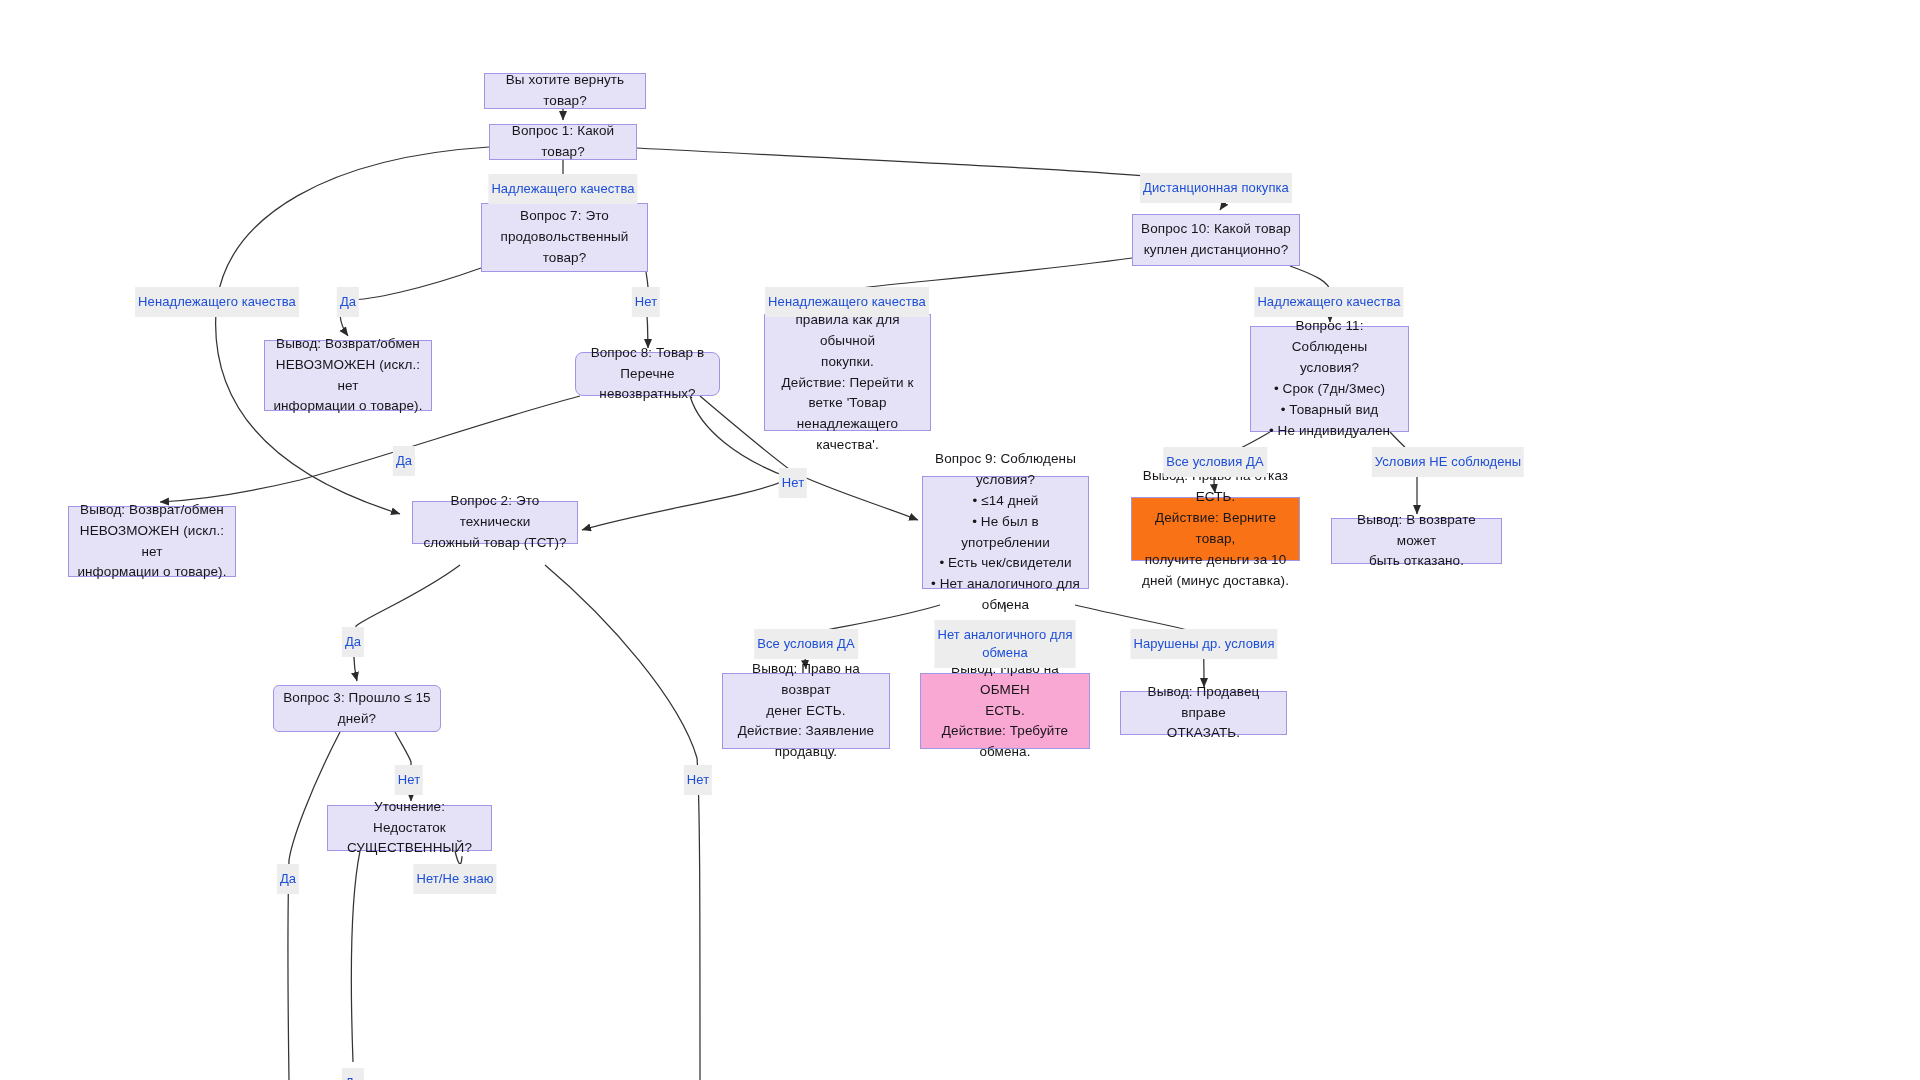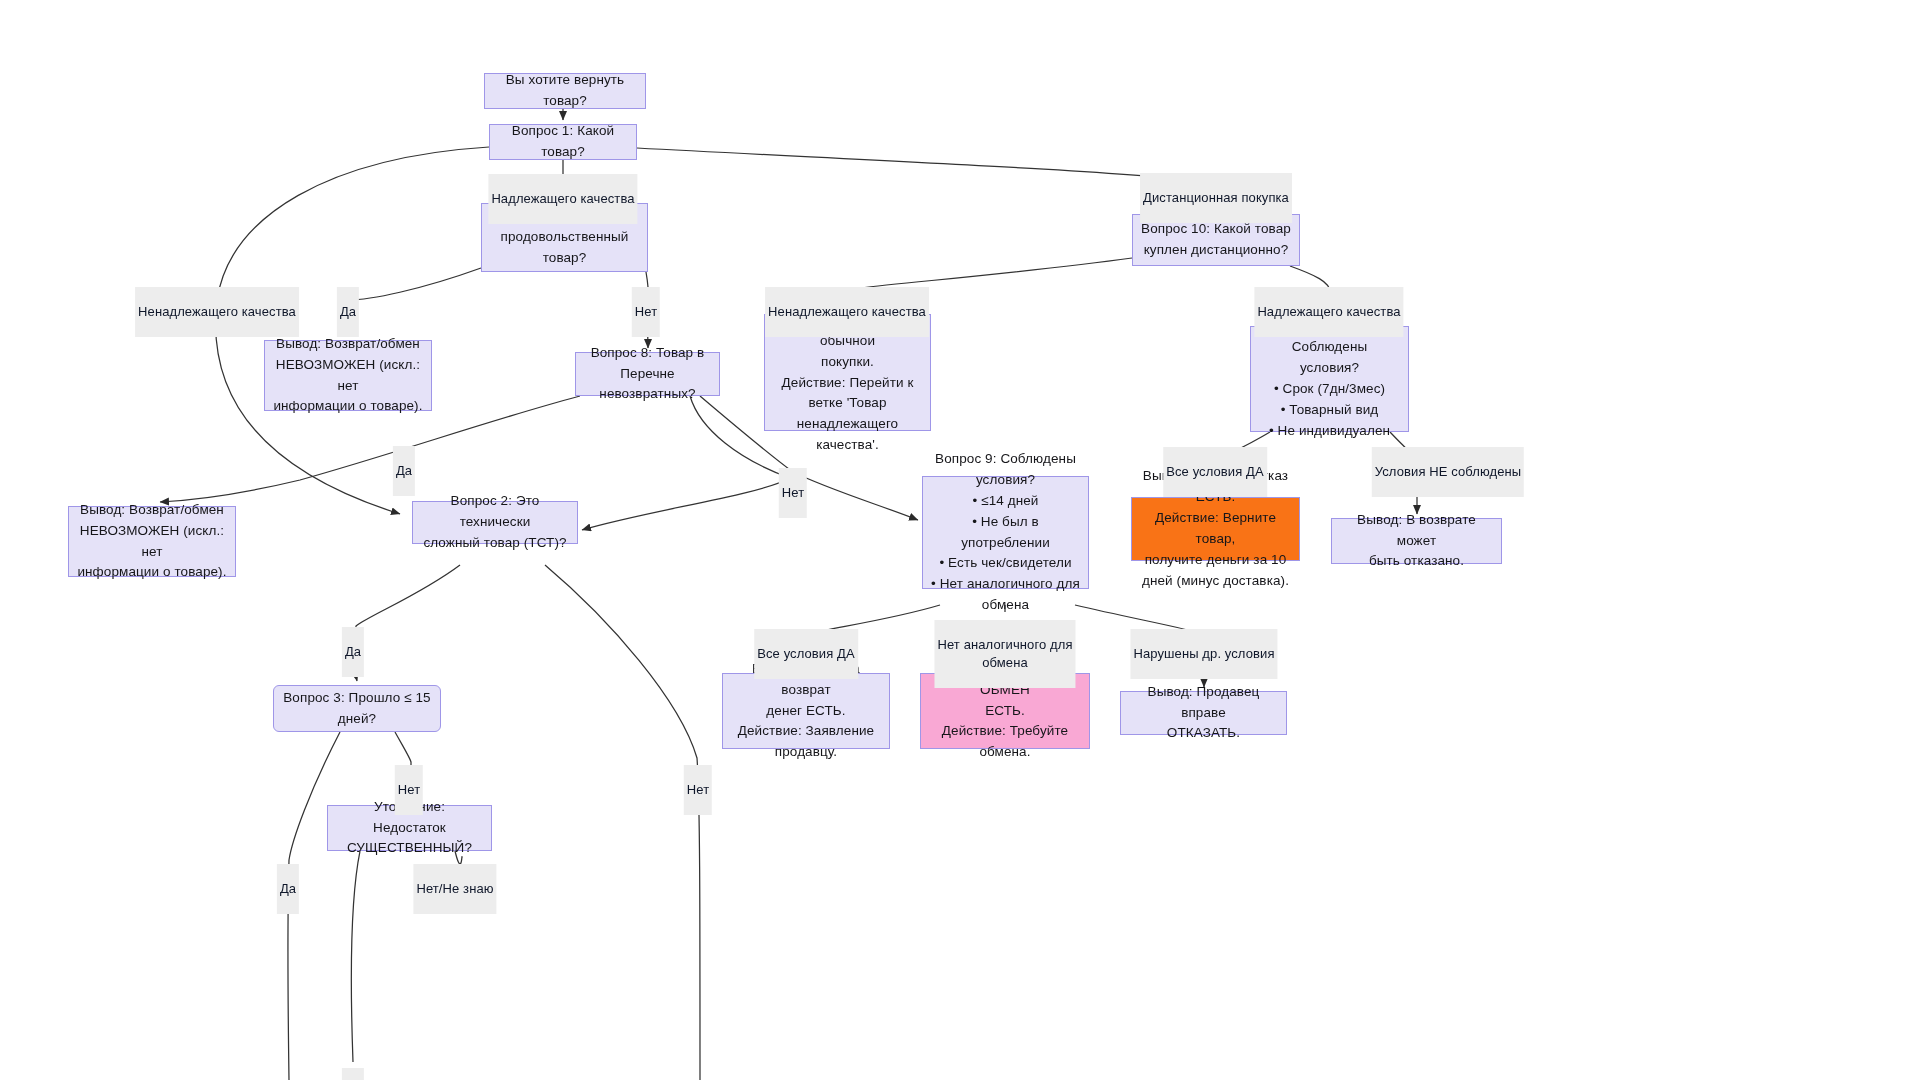--- a/index.html
+++ b/index.html
@@ -36,26 +36,26 @@
     display: flex;
     align-items: center;
     justify-content: center;
     padding: 5px 8px;
     white-space: pre-line;
     letter-spacing: 0.1px;
   }
   .edge-label {
     position: absolute;
     background: #ededed;
-    color: #0f172a;
+    color: #1d4ed8;
     font-size: 13px;
     line-height: 1.4;
     text-align: center;
     white-space: pre-line;
-    padding: 16px 3px;
+    padding: 6px 3px;
     transform: translateX(-50%);
     letter-spacing: 0.1px;
   }
 </style>
 </head>
 <body>
 
 <div id="canvas">
 
   <svg id="edges" viewBox="0 0 1920 1080">
@@ -94,21 +94,21 @@
       <div class="node" style="left: 484px; top: 56px; width: 162px; height: 36px; background: rgb(229, 226, 248); border-color: rgb(159, 150, 232); margin-top: 17px;">Вы хотите вернуть товар?</div>
       <div class="node" style="left: 489px; top: 124px; width: 148px; height: 36px; background: rgb(229, 226, 248); border-color: rgb(159, 150, 232);">Вопрос 1: Какой товар?</div>
       <div class="node" style="left: 481px; top: 203px; width: 167px; height: 69px; background: rgb(229, 226, 248); border-color: rgb(159, 150, 232);">Вопрос 7: Это
 продовольственный
 товар?</div>
       <div class="node" style="left: 1132px; top: 214px; width: 168px; height: 52px; background: rgb(229, 226, 248); border-color: rgb(159, 150, 232);">Вопрос 10: Какой товар
 куплен дистанционно?</div>
       <div class="node" style="left: 264px; top: 340px; width: 168px; height: 71px; background: rgb(229, 226, 248); border-color: rgb(159, 150, 232);">Вывод: Возврат/обмен
 НЕВОЗМОЖЕН (искл.: нет
 информации о товаре).</div>
-      <div class="node" style="left: 575px; top: 352px; width: 145px; height: 44px; background: rgb(229, 226, 248); border-color: rgb(159, 150, 232);">Вопрос 8: Товар в
+      <div class="node" style="left: 575px; top: 352px; width: 145px; height: 44px; background: rgb(229, 226, 248); border-color: rgb(159, 150, 232); border-radius: 8px;">Вопрос 8: Товар в
 Перечне невозвратных?</div>
       <div class="node" style="left: 764px; top: 314px; width: 167px; height: 117px; background: rgb(229, 226, 248); border-color: rgb(159, 150, 232);">Вывод: Действуют
 правила как для обычной
 покупки.
 Действие: Перейти к
 ветке 'Товар
 ненадлежащего качества'.</div>
       <div class="node" style="left: 1250px; top: 326px; width: 159px; height: 106px; background: rgb(229, 226, 248); border-color: rgb(159, 150, 232);">Вопрос 11: Соблюдены
 условия?
 • Срок (7дн/3мес)

